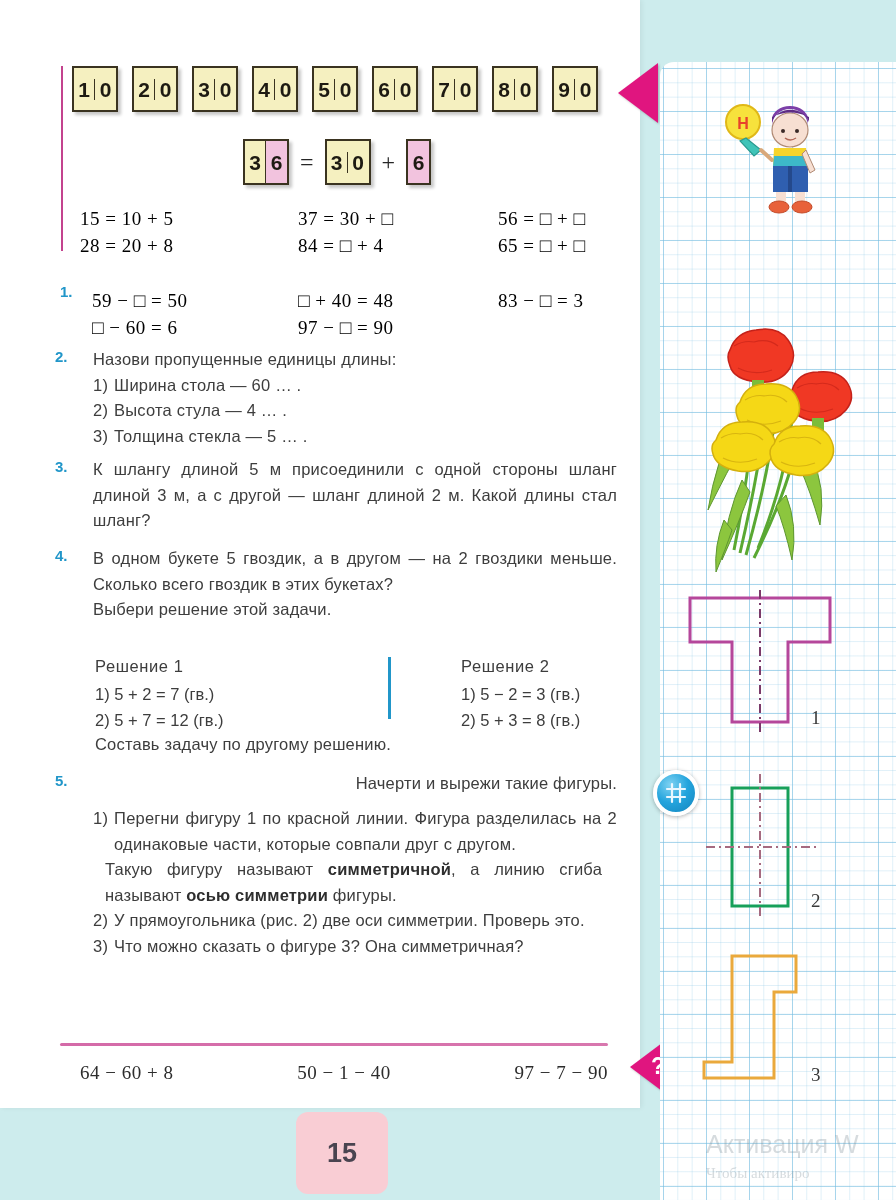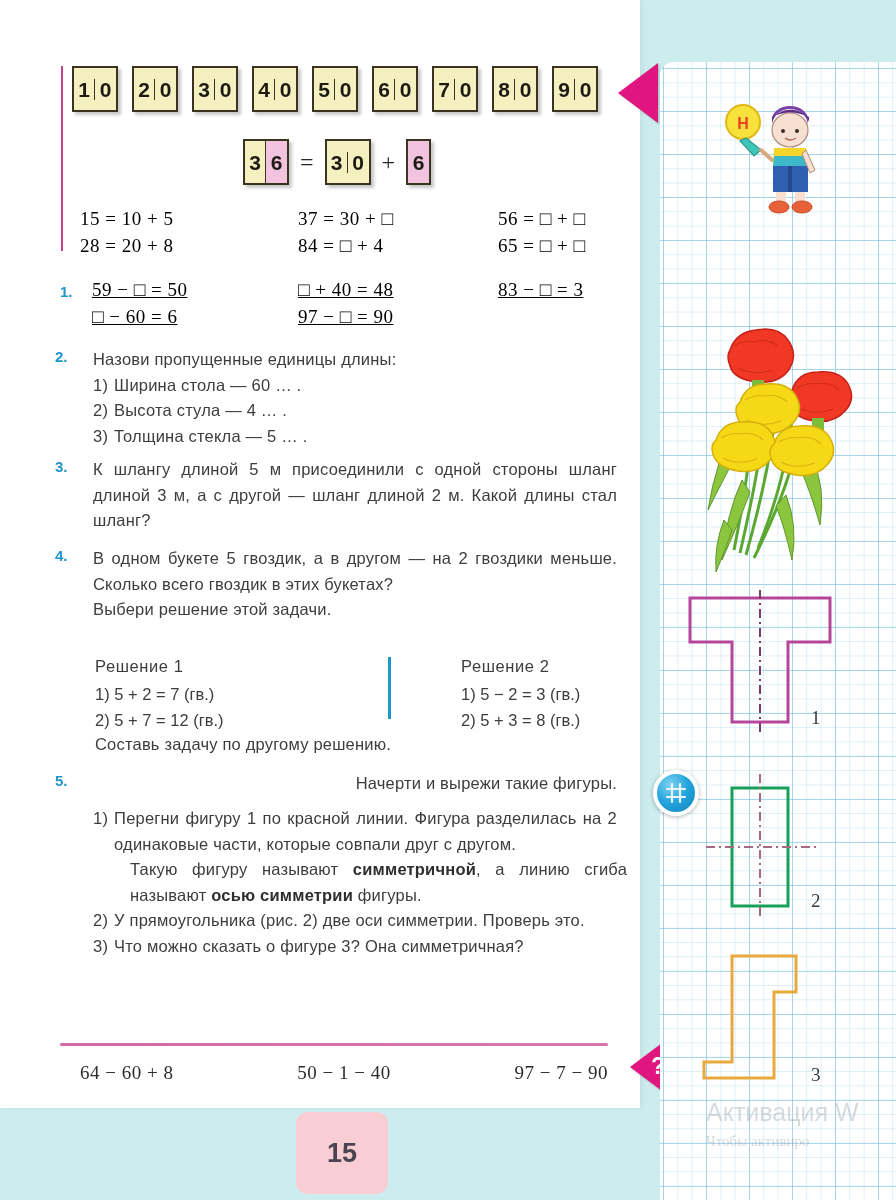--- a/index.html
+++ b/index.html
@@ -126,21 +126,21 @@
     letter-spacing: 0.5px;
     white-space: nowrap;
   }
   .exgrid {
     position: absolute;
     display: grid;
     grid-template-columns: 218px 200px auto;
     row-gap: 5px;
   }
   #grid-a { left: 80px; top: 208px; }
-  #grid-b { left: 92px; top: 279px; grid-template-columns: 206px 200px auto; text-decoration: underline; }
+  #grid-b { left: 92px; top: 290px; grid-template-columns: 206px 200px auto; }
   .num-marker {
     position: absolute;
     font-family: "Liberation Sans", sans-serif;
     font-weight: bold; font-size: 15px; color: #2196c9;
   }
 
   
   .ex {
     position: absolute;
     width: 530px;
@@ -350,21 +350,21 @@
   <div class="ex" style="left:93px; top:771px; width:524px;">
     <span class="exnum">5.</span>
     <div class="body-text" style="text-align:right;">Начерти  и  вырежи  такие  фигуры.</div>
   </div>
 
   <div class="ex" style="left:93px; top:804px; width:524px;">
     <div class="sub-item" style="margin-top:2px;">
       <span class="marker body-text">1)</span>
       <span class="txt body-text">Перегни фигуру 1 по красной линии. Фигура разделилась на 2 одинаковые части, которые совпали друг с другом.</span>
     </div>
-    <div class="body-text" style="margin-left:37px; width:497px;">
+    <div class="body-text" style="margin-left:12px; width:497px;">
       <span>Такую фигуру называют </span><b class="em">симметричной</b><span>, а линию сгиба называют </span><b class="em">осью симметрии</b><span> фигуры.</span>
     </div>
     <div class="sub-item">
       <span class="marker body-text">2)</span>
       <span class="txt body-text">У прямоугольника (рис. 2) две оси симметрии. Проверь это.</span>
     </div>
     <div class="sub-item">
       <span class="marker body-text">3)</span>
       <span class="txt body-text">Что можно сказать о фигуре 3? Она симметричная?</span>
     </div>
@@ -452,21 +452,21 @@
       <line x1="76" y1="0" x2="76" y2="146" stroke="#a56a80" stroke-width="2" stroke-dasharray="9 4 2 4"></line>
       <line x1="22" y1="73" x2="132" y2="73" stroke="#a56a80" stroke-width="2" stroke-dasharray="9 4 2 4"></line>
     </svg>
     <span class="figlabel" style="left:151px; top:828px;">2</span>
 
     <svg class="figwrap" style="left:24px; top:880px;" width="190" height="160" viewBox="0 0 190 160">
       <path d="M48 14 H112 V50 H90 V136 H20 V120 H48 Z" fill="none" stroke="#eaa93c" stroke-width="3"></path>
     </svg>
     <span class="figlabel" style="left:151px; top:1002px;">3</span>
 
-    <div style="position:absolute; left:46px; top:1036px; font-family:'Liberation Sans',sans-serif; color:rgba(120,135,145,0.30);">
+    <div style="position:absolute; left:46px; top:1068px; font-family:'Liberation Sans',sans-serif; color:rgba(120,135,145,0.30);">
       <div style="font-size:25px; white-space:nowrap;">Активация W</div>
       <div style="font-size:15px; margin-top:6px; white-space:nowrap;font-family:Liberation Serif, serif;">Чтобы активиро</div>
     </div>
   </div>
 
   <div class="gridbtn">
     <svg width="26" height="26" viewBox="0 0 26 26">
       <g stroke="#eaf7ff" stroke-width="2.2" stroke-linecap="round">
         <line x1="9" y1="4" x2="9" y2="22"></line>
         <line x1="17" y1="4" x2="17" y2="22"></line>

